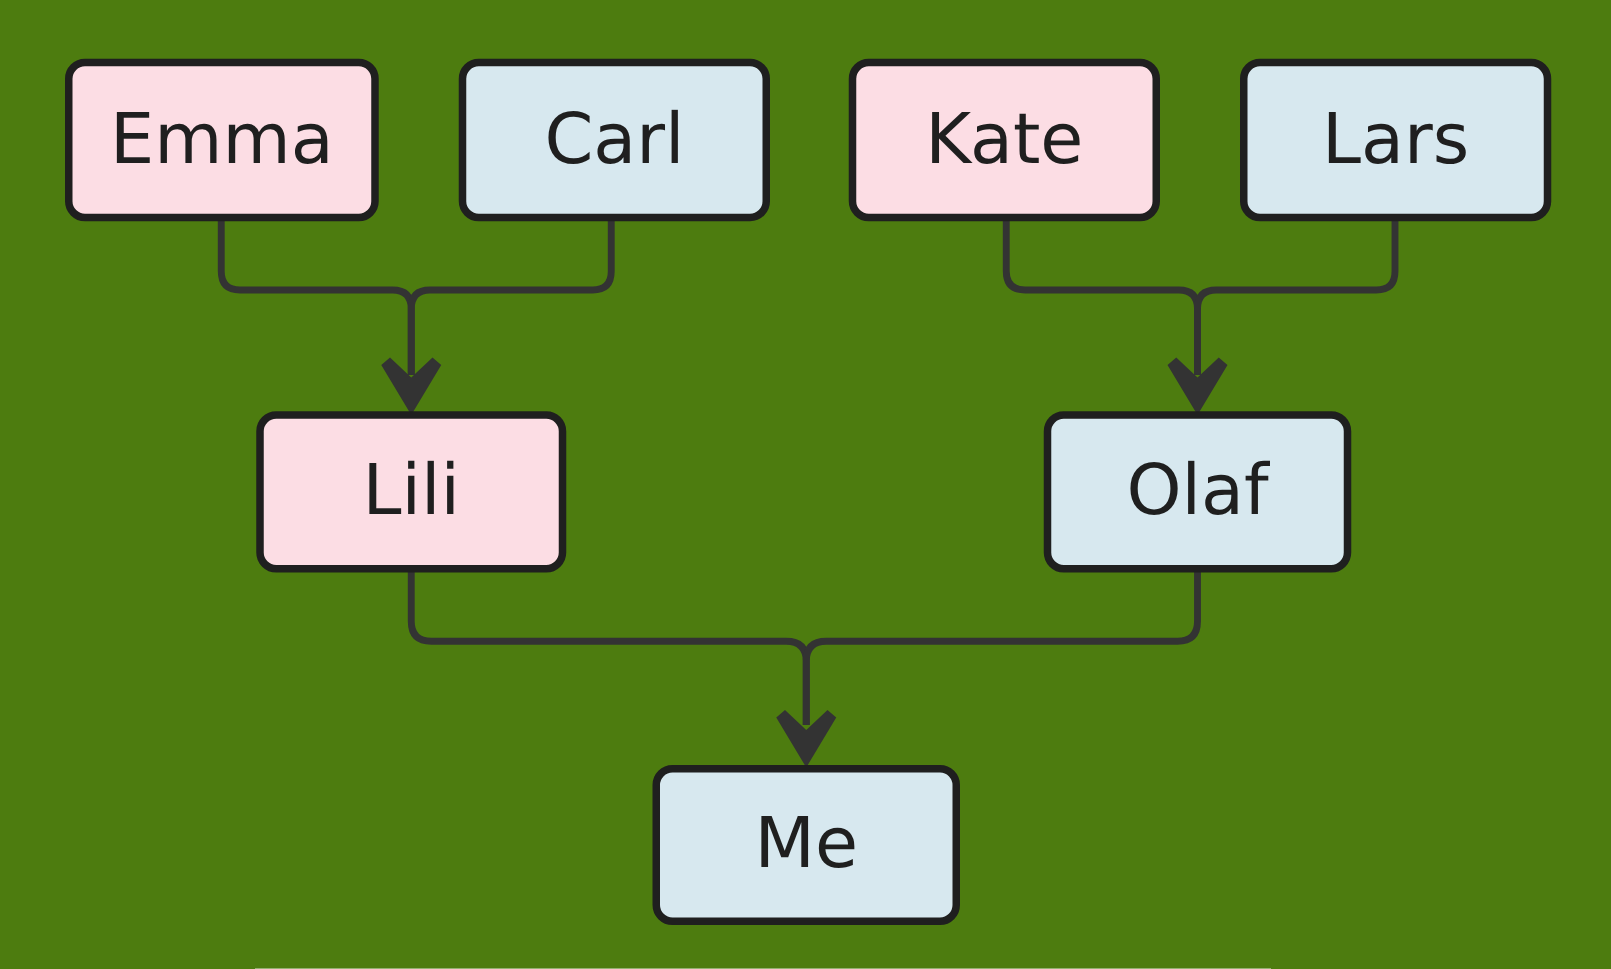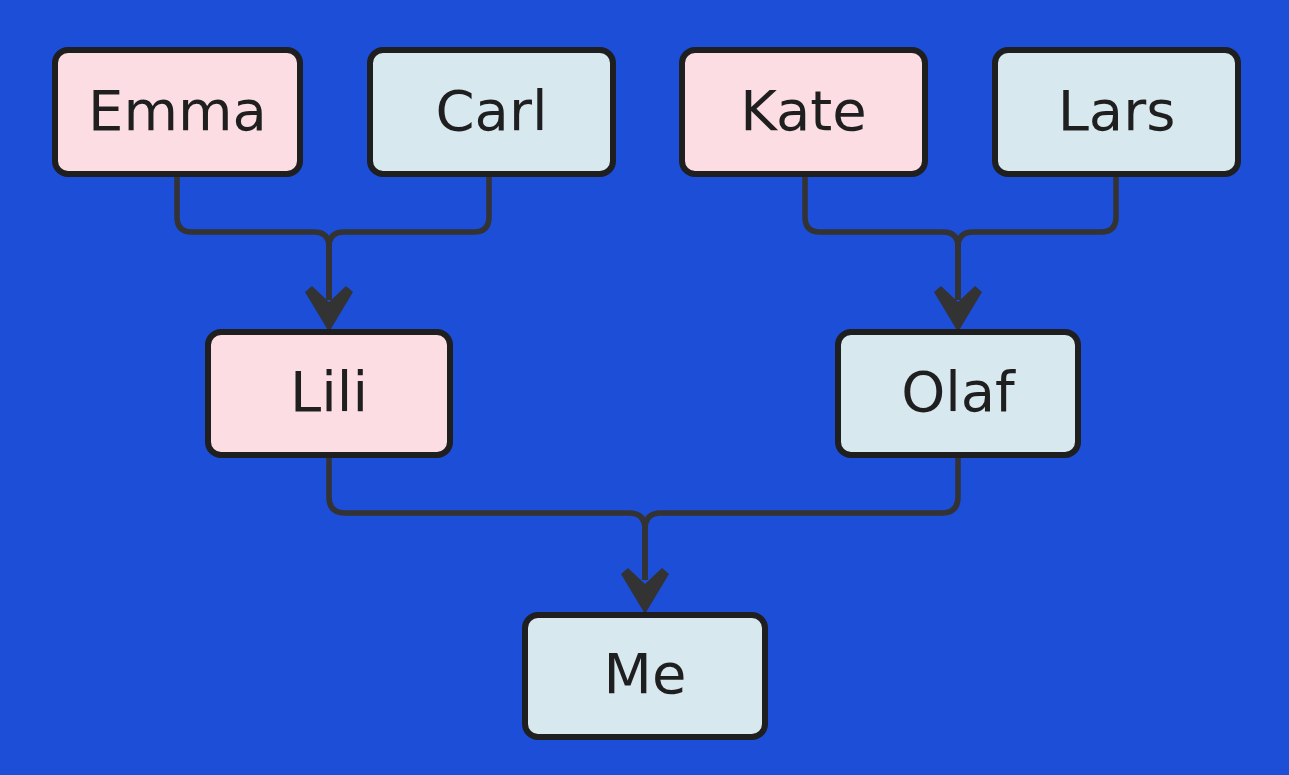--- a/index.html
+++ b/index.html
@@ -10,21 +10,21 @@
   body {
     width: 1289px;
     height: 775px;
     overflow: hidden;
     font-family: "DejaVu Sans", sans-serif;
   }
   #diagram-root {
     position: relative;
     width: 1289px;
     height: 775px;
-    background: #1d4ed8;
+    background: #4d7c0f;
   }
   #family-tree-svg {
     display: block;
     width: 1289px;
     height: 775px;
   }
   .node-box {
     stroke: #1f1f1f;
     stroke-width: 6;
   }

